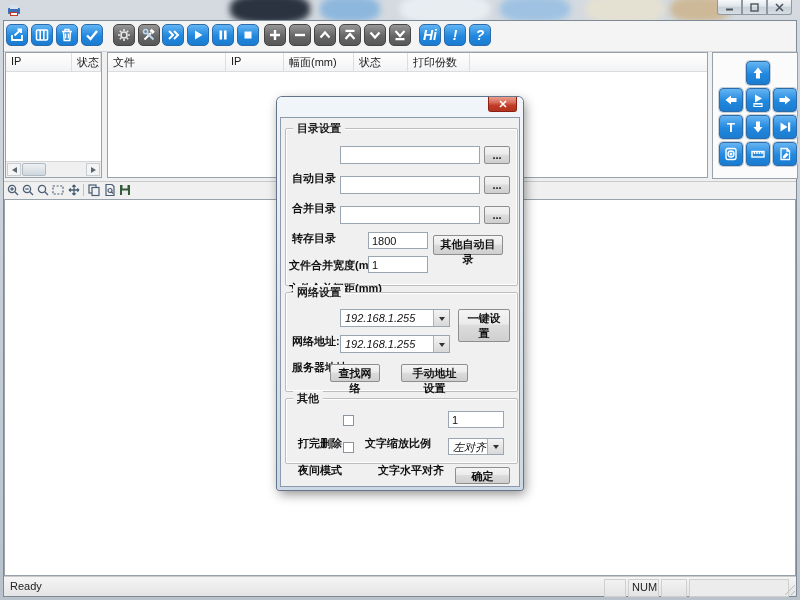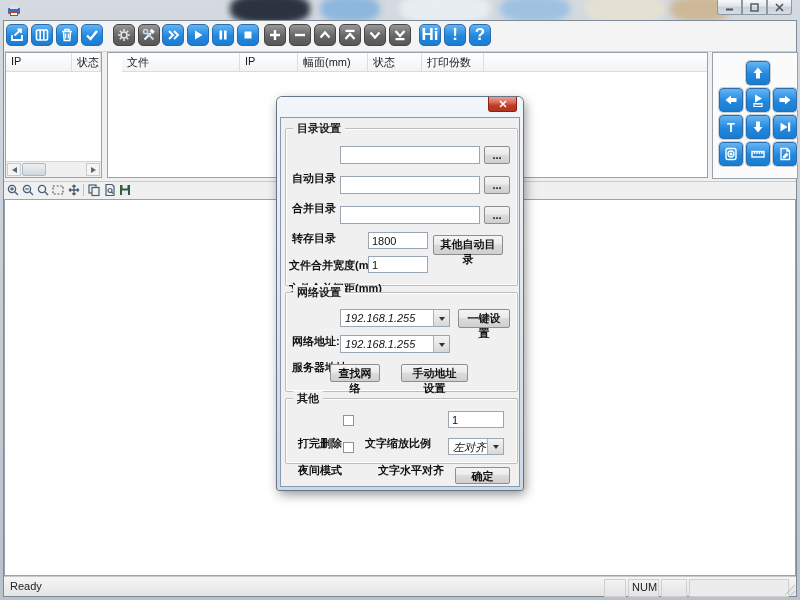--- a/index.html
+++ b/index.html
@@ -21,21 +21,21 @@
   
   .client{position:absolute;left:3px;top:20px;right:3px;bottom:3px;
     background:#f0f0f0;border:1px solid #7e8a96;box-sizing:border-box;}
   
   .toolbar{position:absolute;left:0;top:0;right:0;height:30px;background:#f4f4f4;
     border-bottom:1px solid #d0d0d0;}
   .tb{position:absolute;top:3px;width:22px;height:22px;border-radius:5px;
     display:flex;align-items:center;justify-content:center;padding:0;cursor:pointer;}
   .tb.blue{background:linear-gradient(#63b4f2,#2188df 55%,#1a7ccf);border:1px solid #2d6cab;}
   .tb.gray{background:linear-gradient(#979797,#666 55%,#585858);border:1px solid #454545;}
-  .tb .txt{color:#fff;font-size:17px;font-weight:bold;}
+  .tb .txt{color:#fff;font-size:14px;font-weight:bold;font-style:italic;}
   
   .listbox{position:absolute;background:#fff;border:1px solid #98a2ac;box-sizing:border-box;overflow:hidden;}
   .lhdr{display:flex;height:18px;border-bottom:1px solid #dcdcdc;background:linear-gradient(#fff,#f2f3f5);}
   .lhdr .hc{font-size:11px;color:#1a1a1a;padding:2px 0 0 5px;border-right:1px solid #dcdfe2;
     box-sizing:border-box;white-space:nowrap;overflow:hidden;}
   .hscroll{position:absolute;left:0;right:0;bottom:0;height:15px;background:#f0f0f0;
     border-top:1px solid #d5d5d5;}
   .sarrow{position:absolute;top:1px;width:14px;height:13px;background:#f4f4f4;border:1px solid #c6cdd3;
     box-sizing:border-box;display:flex;align-items:center;justify-content:center;}
   .sthumb{position:absolute;left:16px;top:1px;width:24px;height:13px;background:linear-gradient(#eef1f3,#cfd7dd);
@@ -246,21 +246,21 @@
         <div class="sarrow" style="left:1px">
             <div class="tri" style="border-width:3px 5px 3px 0;border-color:transparent #5a6670 transparent transparent;"></div>
           </div>
         <div class="sthumb"></div>
         <div class="sarrow" style="right:1px">
             <div class="tri" style="border-width:3px 0 3px 5px;border-color:transparent transparent transparent #5a6670;"></div>
           </div>
       </div>
     </div>
 
-    <div class="listbox" style="left:103px;top:31px;width:601px;height:126px;padding-left:14px;">
+    <div class="listbox" style="left:103px;top:31px;width:601px;height:126px;">
       <div class="lhdr">
         <div class="hc" style="width:118px">文件</div>
         <div class="hc" style="width:58px">IP</div>
         <div class="hc" style="width:70px">幅面(mm)</div>
         <div class="hc" style="width:54px">状态</div>
         <div class="hc" style="width:62px">打印份数</div>
         <div class="hc" style="flex:1;border-right:none"></div>
       </div>
     </div>
 
@@ -421,21 +421,21 @@
       <div class="grp" style="left:4px;top:174px;width:231px;height:98px;">
         <span class="grp-t">网络设置</span>
       </div>
       <span class="lab" style="left:11px;top:195px">网络地址:</span>
       <div class="combo" style="left:59px;top:191px;width:110px;height:18px">
         <span class="cval">192.168.1.255</span>
         <div class="cbtn">
             <div class="carr"></div>
           </div>
       </div>
-      <button class="pbtn" style="left:177px;top:191px;width:52px;height:19px">一键设置</button>
+      <button class="pbtn" style="left:177px;top:191px;width:52px;height:33px">一键设置</button>
 
       <span class="lab" style="left:11px;top:221px">服务器地址:</span>
       <div class="combo" style="left:59px;top:217px;width:110px;height:18px">
         <span class="cval">192.168.1.255</span>
         <div class="cbtn">
             <div class="carr"></div>
           </div>
       </div>
 
       <button class="pbtn" style="left:49px;top:246px;width:50px;height:18px">查找网络</button>

